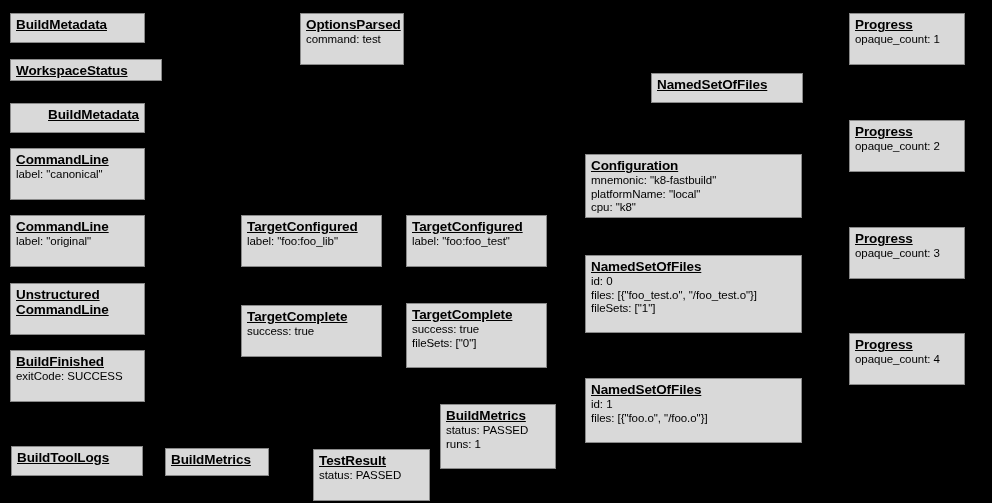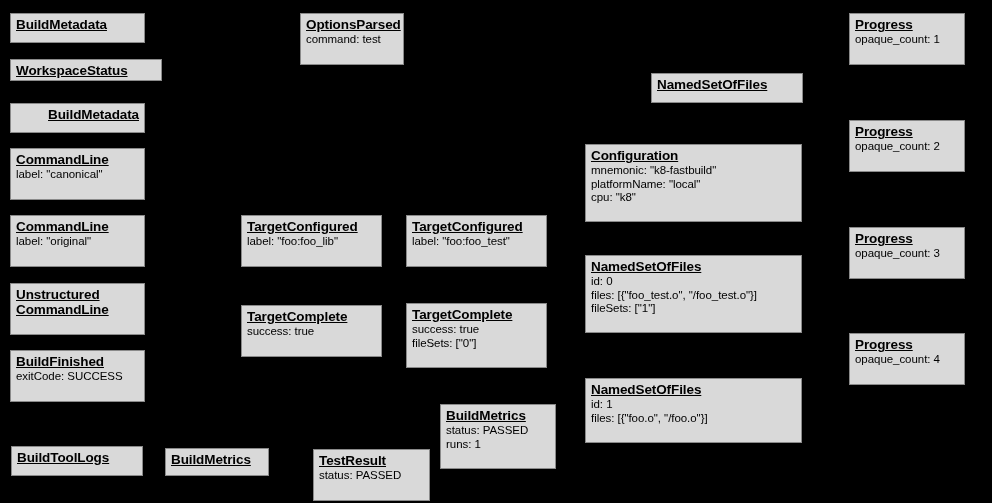--- a/index.html
+++ b/index.html
@@ -132,21 +132,21 @@
     <div class="node" style="left: 440px; top: 404px; width: 116px; height: 65px;">
       <div class="node-title">BuildMetrics</div>
       <div class="node-fields">
         <div class="node-field">status: PASSED</div>
         <div class="node-field">runs: 1</div>
       </div>
     </div>
     <div class="node title-only" style="left: 651px; top: 73px; width: 152px; height: 30px;">
       <div class="node-title">NamedSetOfFiles</div>
     </div>
-    <div class="node" style="left: 585px; top: 144px; width: 217px; height: 78px;">
+    <div class="node" style="left: 585px; top: 154px; width: 217px; height: 64px;">
       <div class="node-title">Configuration</div>
       <div class="node-fields">
         <div class="node-field">mnemonic: "k8-fastbuild"</div>
         <div class="node-field">platformName: "local"</div>
         <div class="node-field">cpu: "k8"</div>
       </div>
     </div>
     <div class="node" style="left: 585px; top: 255px; width: 217px; height: 78px;">
       <div class="node-title">NamedSetOfFiles</div>
       <div class="node-fields">

